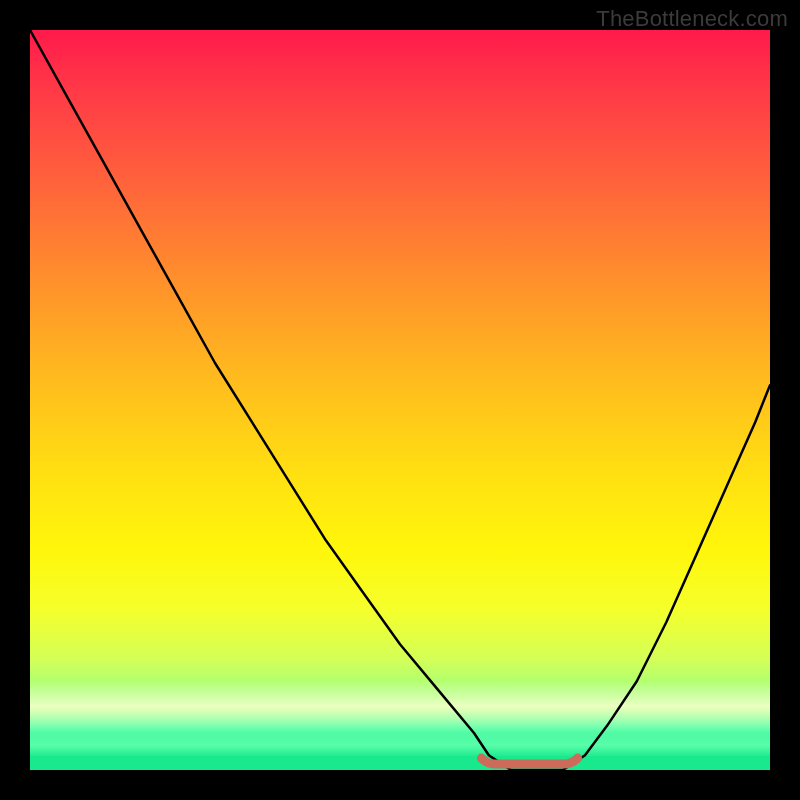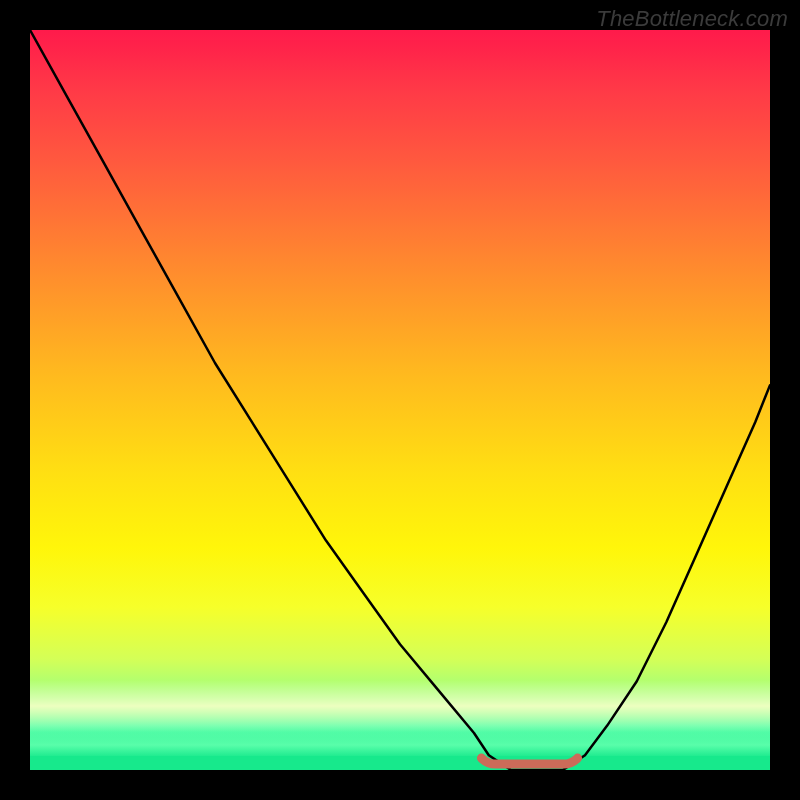--- a/index.html
+++ b/index.html
@@ -2,21 +2,20 @@
 <html><head>
 <meta charset="utf-8">
 <style>
   * { margin: 0; padding: 0; box-sizing: border-box; }
   html, body { width: 800px; height: 800px; overflow: hidden; background: #000; }
   .frame {
     position: relative;
     width: 800px;
     height: 680px;
     background: #000;
-    font-style: italic;
   }
   .watermark {
     position: absolute;
     top: 6px;
     right: 12px;
     font-family: Arial, Helvetica, sans-serif;
     font-size: 22px;
     color: #3b3b3b;
     letter-spacing: 0.2px;
     z-index: 5;

